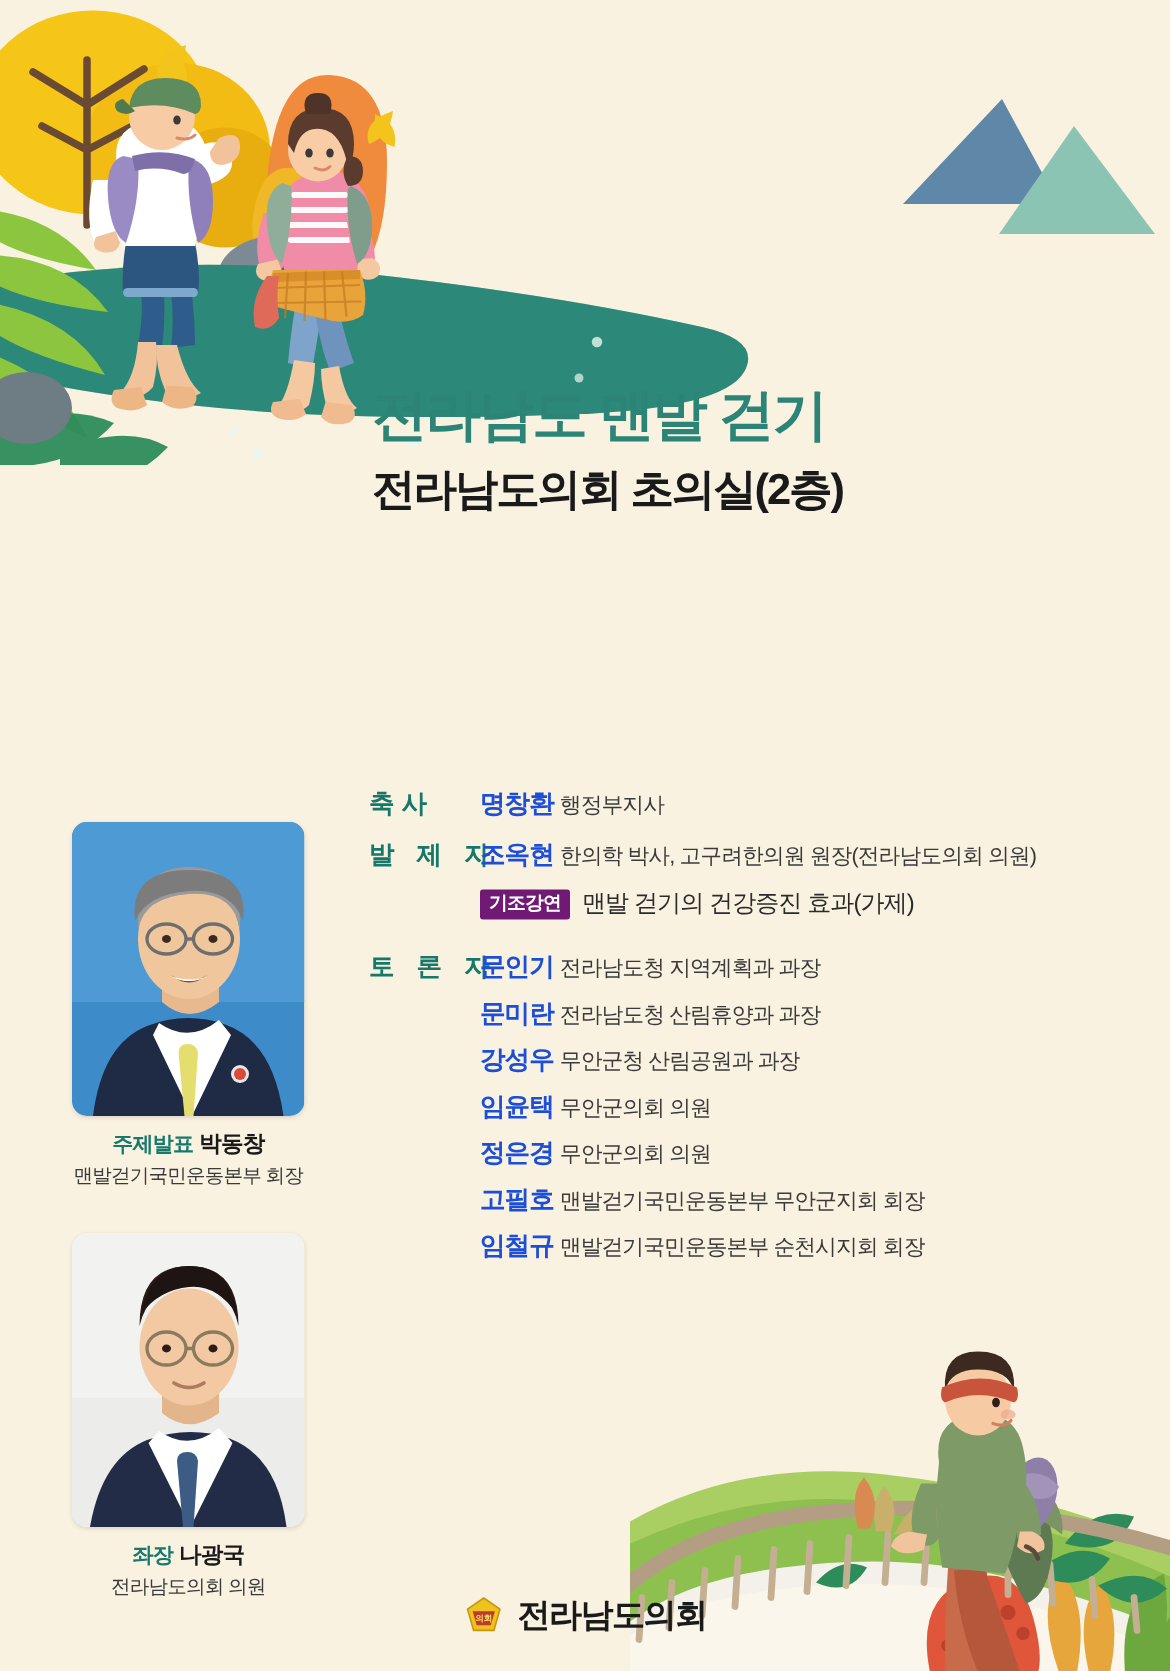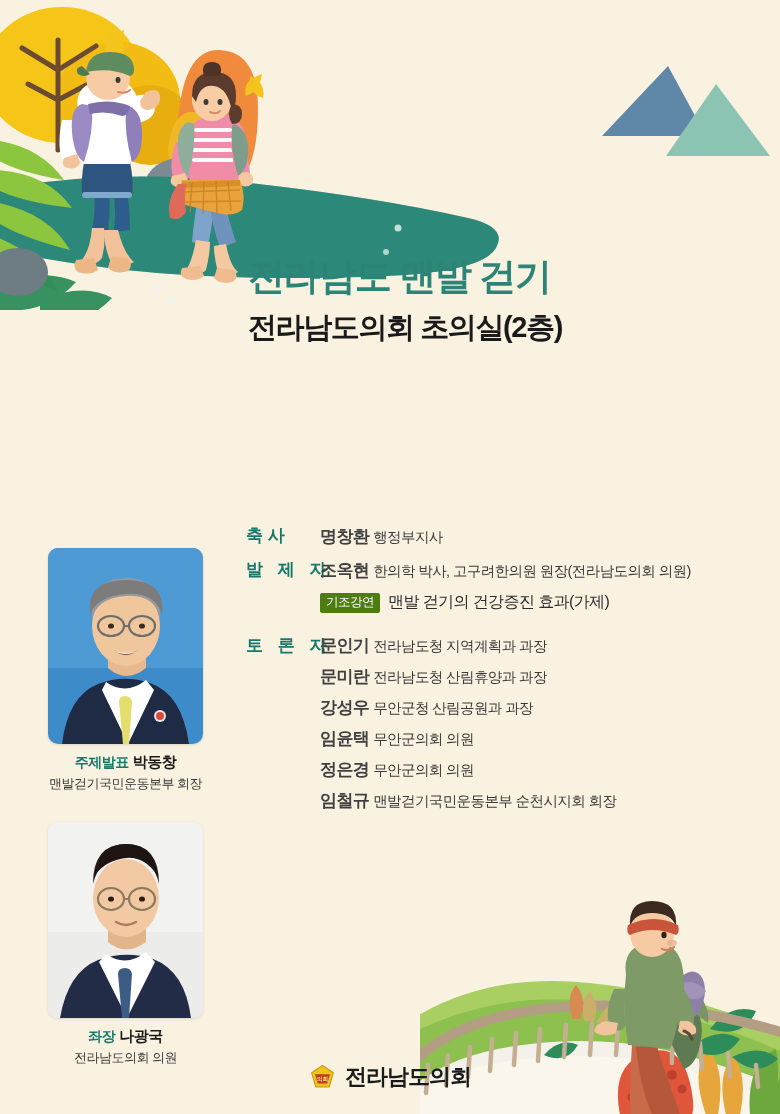--- a/index.html
+++ b/index.html
@@ -66,31 +66,31 @@
     flex: 0 0 74px;
     letter-spacing: 0px;
     line-height: 24px;
     white-space: nowrap;
   }
   .plabel.sp3 { letter-spacing: 5px; }
   .pvalue {
     font-size: 16.5px; color: #2B2B2B; line-height: 24px;
     letter-spacing: -0.6px; white-space: nowrap;
   }
-  .pname { font-weight: 800; color: #404040; font-size: 17px; }
+  .pname { font-weight: 800; color: #1d4ed8; font-size: 17px; }
   .pdesc { font-weight: 400; color: #3A3A3A; font-size: 14.5px; }
   .ptopic { font-weight: 400; color: #2B2B2B; font-size: 16.5px; }
 
   .badge-row { display: flex; align-items: center; margin: 4px 0 0 74px; }
   .badge {
     display: inline-block;
-    background: #4d7c0f;
+    background: #701a75;
     color: #FFFFFF;
     font-size: 12.5px;
-    font-weight: 400;
+    font-weight: 700;
     padding: 3px 6px 4px 6px;
     border-radius: 2px;
     letter-spacing: -0.5px;
     line-height: 13px;
     white-space: nowrap;
   }
   .badge-text {
     margin-left: 8px; font-size: 16px; color: #2B2B2B;
     letter-spacing: -0.6px; white-space: nowrap;
   }
@@ -365,20 +365,27 @@
       <div class="disc-row">
         <div class="disc-indent"></div>
         <div class="pvalue">
           <span class="pname">정은경</span>
           <span class="pdesc">무안군의회 의원</span>
         </div>
       </div>
       <div class="disc-row">
         <div class="disc-indent"></div>
         <div class="pvalue">
+          <span class="pname">고필호</span>
+          <span class="pdesc">맨발걷기국민운동본부 무안군지회 회장</span>
+        </div>
+      </div>
+      <div class="disc-row">
+        <div class="disc-indent"></div>
+        <div class="pvalue">
           <span class="pname">임철규</span>
           <span class="pdesc">맨발걷기국민운동본부 순천시지회 회장</span>
         </div>
       </div>
     </div>
   </div>
 
   <svg class="illus-bottom" viewBox="0 0 360 235">
 
     <path d="M-20 148 q80 -56 190 -44 q110 12 200 54 l0 80 l-390 0 z" fill="#A9CF63"></path>

